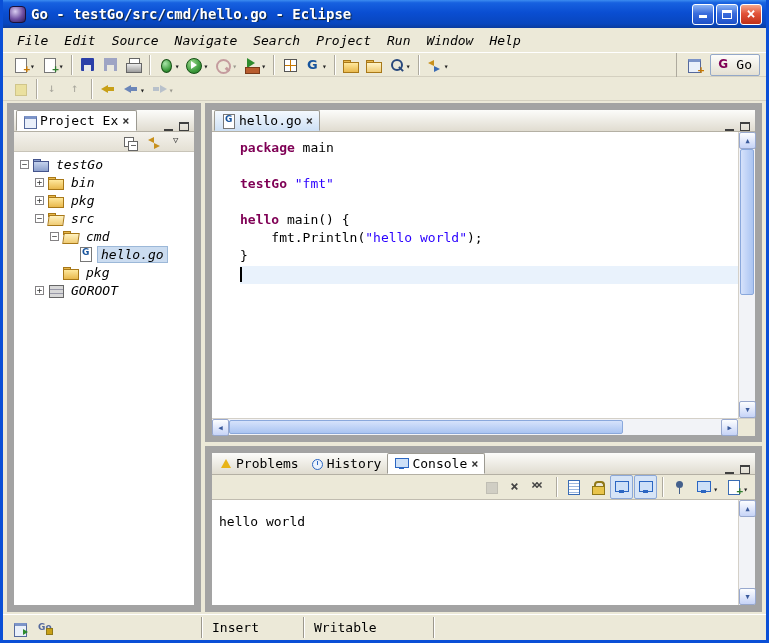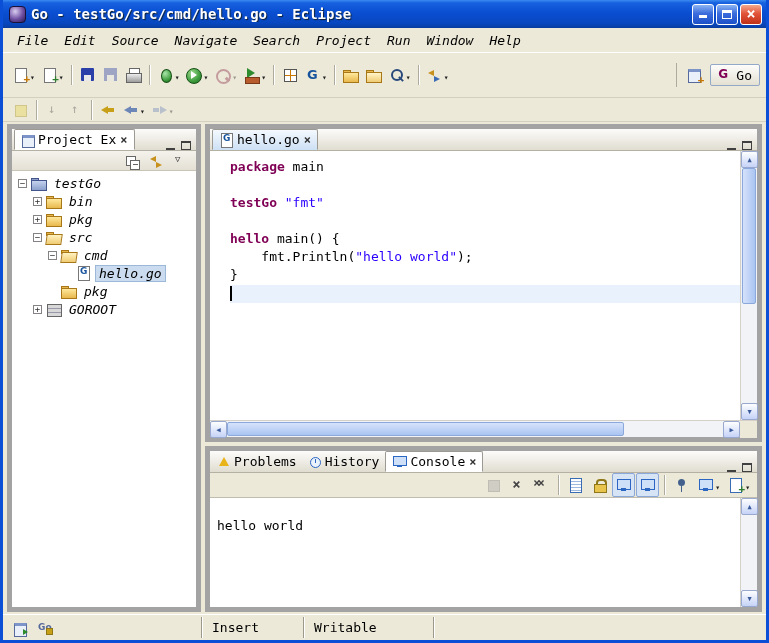--- a/index.html
+++ b/index.html
@@ -22,21 +22,21 @@
   .g-max{width:10px;height:9px;border:1px solid #fff;border-top-width:3px;}
   .g-close::before{content:"×";color:#fff;font-weight:bold;font-size:15px;line-height:15px;}
 
   
   .menubar{height:24px;flex:none;display:flex;align-items:center;padding:0 6px;background:#ECE9D8;}
   .menu-item{padding:2px 8px;white-space:nowrap;font-style:italic;}
 
   
   .toolbar{flex:none;display:flex;align-items:center;padding:2px 6px;background:#ECE9D8;
     border-top:1px solid #FFFFFF;border-bottom:1px solid #D4D0C0;}
-  .toolbar.row1{height:46px;align-items:center;}
+  .toolbar.row1{height:25px;align-items:center;}
   .toolbar.row2{height:24px;border-top:none;}
   .tbtn{height:24px;display:flex;align-items:center;padding:2px 2px;border:1px solid transparent;border-radius:2px;}
   .tbtn.pressed{border:1px solid #8CA8D8;background:#D6E4F6;}
   .tbtn.disabled{opacity:.4;}
   .tb-sep{width:1px;height:20px;background:#AEAA9E;box-shadow:1px 0 0 #FFF;margin:0 4px;flex:none;}
   .dd{margin-left:1px;}
   .dd::before{content:"▾";font-size:8px;color:#222;}
 
   .tbicon{width:17px;height:16px;position:relative;display:inline-block;flex:none;}
   .tbicon::before,.tbicon::after{position:absolute;display:block;}
@@ -99,21 +99,21 @@
   .i-open-console::before{content:"";left:3px;top:1px;width:10px;height:13px;background:#fff;border:1px solid #3A6CB4;}
   .i-open-console::after{content:"+";right:-1px;bottom:-2px;color:#2E7C2E;font-weight:bold;font-size:11px;}
 
   
   .persp{margin-left:auto;display:flex;align-items:center;gap:4px;border-left:1px solid #AEAA9E;padding-left:6px;}
   .persp-btn{display:flex;align-items:center;gap:4px;padding:2px 7px 2px 4px;border:1px solid #94A8C8;border-radius:2px;
     background:linear-gradient(#FDFDFB,#E4E0D2);}
 
   
   .main{flex:1;display:flex;padding:2px 4px;gap:4px;min-height:0;}
-  .panel{border:5px solid #a3a3a3;background:#fff;display:flex;flex-direction:column;min-height:0;}
+  .panel{border:7px solid #a3a3a3;background:#fff;display:flex;flex-direction:column;min-height:0;}
   .left-panel{width:194px;flex:none;}
   .right-col{flex:1;display:flex;flex-direction:column;gap:4px;min-width:0;}
   .editor-panel{flex:1;}
   .console-panel{height:166px;flex:none;background:#ECE9D8;}
 
   .panel-tabbar{height:22px;flex:none;display:flex;align-items:flex-end;padding-left:2px;
     background:linear-gradient(180deg,#FCFCFA,#E0DCD0);border-bottom:1px solid #B4B0A4;}
   .vtab{height:21px;display:flex;align-items:center;gap:4px;padding:0 6px;white-space:nowrap;}
   .vtab.active{background:#fff;border:1px solid #9C9A92;border-bottom-color:#fff;border-radius:2px 2px 0 0;}
   .editor-panel .vtab.active{background:linear-gradient(180deg,#F4F9FE,#CFE1F5);border-bottom-color:#CFE1F5;}
@@ -145,21 +145,21 @@
   .t-folder::after{left:0;top:4px;width:14px;height:9px;background:linear-gradient(#FFE89C,#E8B84C);border:1px solid #A87818;}
   .t-folder-open::after{left:0;top:4px;width:14px;height:9px;background:linear-gradient(#FFF2C0,#F0CC74);border:1px solid #A87818;transform:skewX(-8deg);}
   .t-go-file::before{left:2px;top:0;width:10px;height:13px;background:#fff;border:1px solid #777;}
   .t-go-file::after{content:"G";left:4px;top:0;font:bold 9px "DejaVu Sans",sans-serif;color:#16539C;}
   .t-library::before{left:1px;top:2px;width:13px;height:11px;background:repeating-linear-gradient(#D8D8D8 0 3px,#9898A8 3px 4px);border:1px solid #666;}
   .tree-label{padding:0 3px;font-style:italic;}
   .tree-label.selected{background:#CBDCF0;outline:1px solid #9CB8D8;}
 
   
   .editor-body{flex:1;display:flex;min-height:0;background:#fff;}
-  .code-scroll{flex:1;padding:8px 0 0 20px;overflow:hidden;}
+  .code-scroll{flex:1;padding:8px 0 0 28px;overflow:hidden;}
   .code-line{height:18px;white-space:pre;font-size:13px;}
   .code-line.current-line{background:#E9F2FC;}
   .tok-kw{color:#7F0055;font-weight:bold;}
   .tok-str{color:#2A00FF;}
   .tok-plain{color:#000;}
   .caret{display:inline-block;width:2px;height:15px;background:#000;vertical-align:middle;}
 
   
   .vscroll{width:17px;flex:none;display:flex;flex-direction:column;background:#F2F3F7;border-left:1px solid #D4D0C8;}
   .hscroll-row{height:17px;flex:none;display:flex;border-top:1px solid #D4D0C8;background:#F2F3F7;}
@@ -171,21 +171,21 @@
   .sb-track{flex:1;position:relative;}
   .sb-thumb{position:absolute;background:linear-gradient(90deg,#D6E2FB,#AAC4F2);border:1px solid #8AA8DC;border-radius:2px;}
   .v-thumb{left:1px;right:1px;top:0;height:58%;}
   .h-thumb{top:1px;bottom:1px;left:0;width:80%;background:linear-gradient(#D6E2FB,#AAC4F2);}
   .sb-corner{width:17px;height:17px;flex:none;background:#ECE9D8;}
 
   
   .console-status{height:19px;flex:none;display:flex;align-items:center;padding:0 7px;white-space:nowrap;overflow:hidden;}
   .console-toolbar{height:24px;flex:none;display:flex;justify-content:flex-end;align-items:center;gap:1px;padding:0 4px;}
   .console-output{flex:1;display:flex;background:#fff;border-top:1px solid #C0BCB0;min-height:0;}
-  .console-text{flex:1;padding:20px 7px;white-space:pre;}
+  .console-text{flex:1;padding:14px 7px;white-space:pre;}
   .ti-problems{width:12px;height:11px;position:relative;}
   .ti-problems::before{content:"";position:absolute;left:1px;top:1px;width:0;height:0;
     border-left:5px solid transparent;border-right:5px solid transparent;border-bottom:9px solid #E8B418;}
   .ti-history{width:12px;height:12px;position:relative;}
   .ti-history::before{content:"";position:absolute;left:1px;top:1px;width:9px;height:9px;border:1px solid #2B66C2;border-radius:50%;background:#EAF2FC;}
   .ti-history::after{content:"";position:absolute;left:6px;top:3px;width:1px;height:4px;background:#2B66C2;}
   .ti-console{width:14px;height:13px;position:relative;}
   .ti-console::before{content:"";position:absolute;left:1px;top:1px;width:12px;height:8px;border:1px solid #2B66C2;background:#CDE0F8;}
   .ti-console::after{content:"";position:absolute;left:5px;top:10px;width:5px;height:2px;background:#2B66C2;}
   .ti-go-file{width:14px;height:13px;position:relative;}

